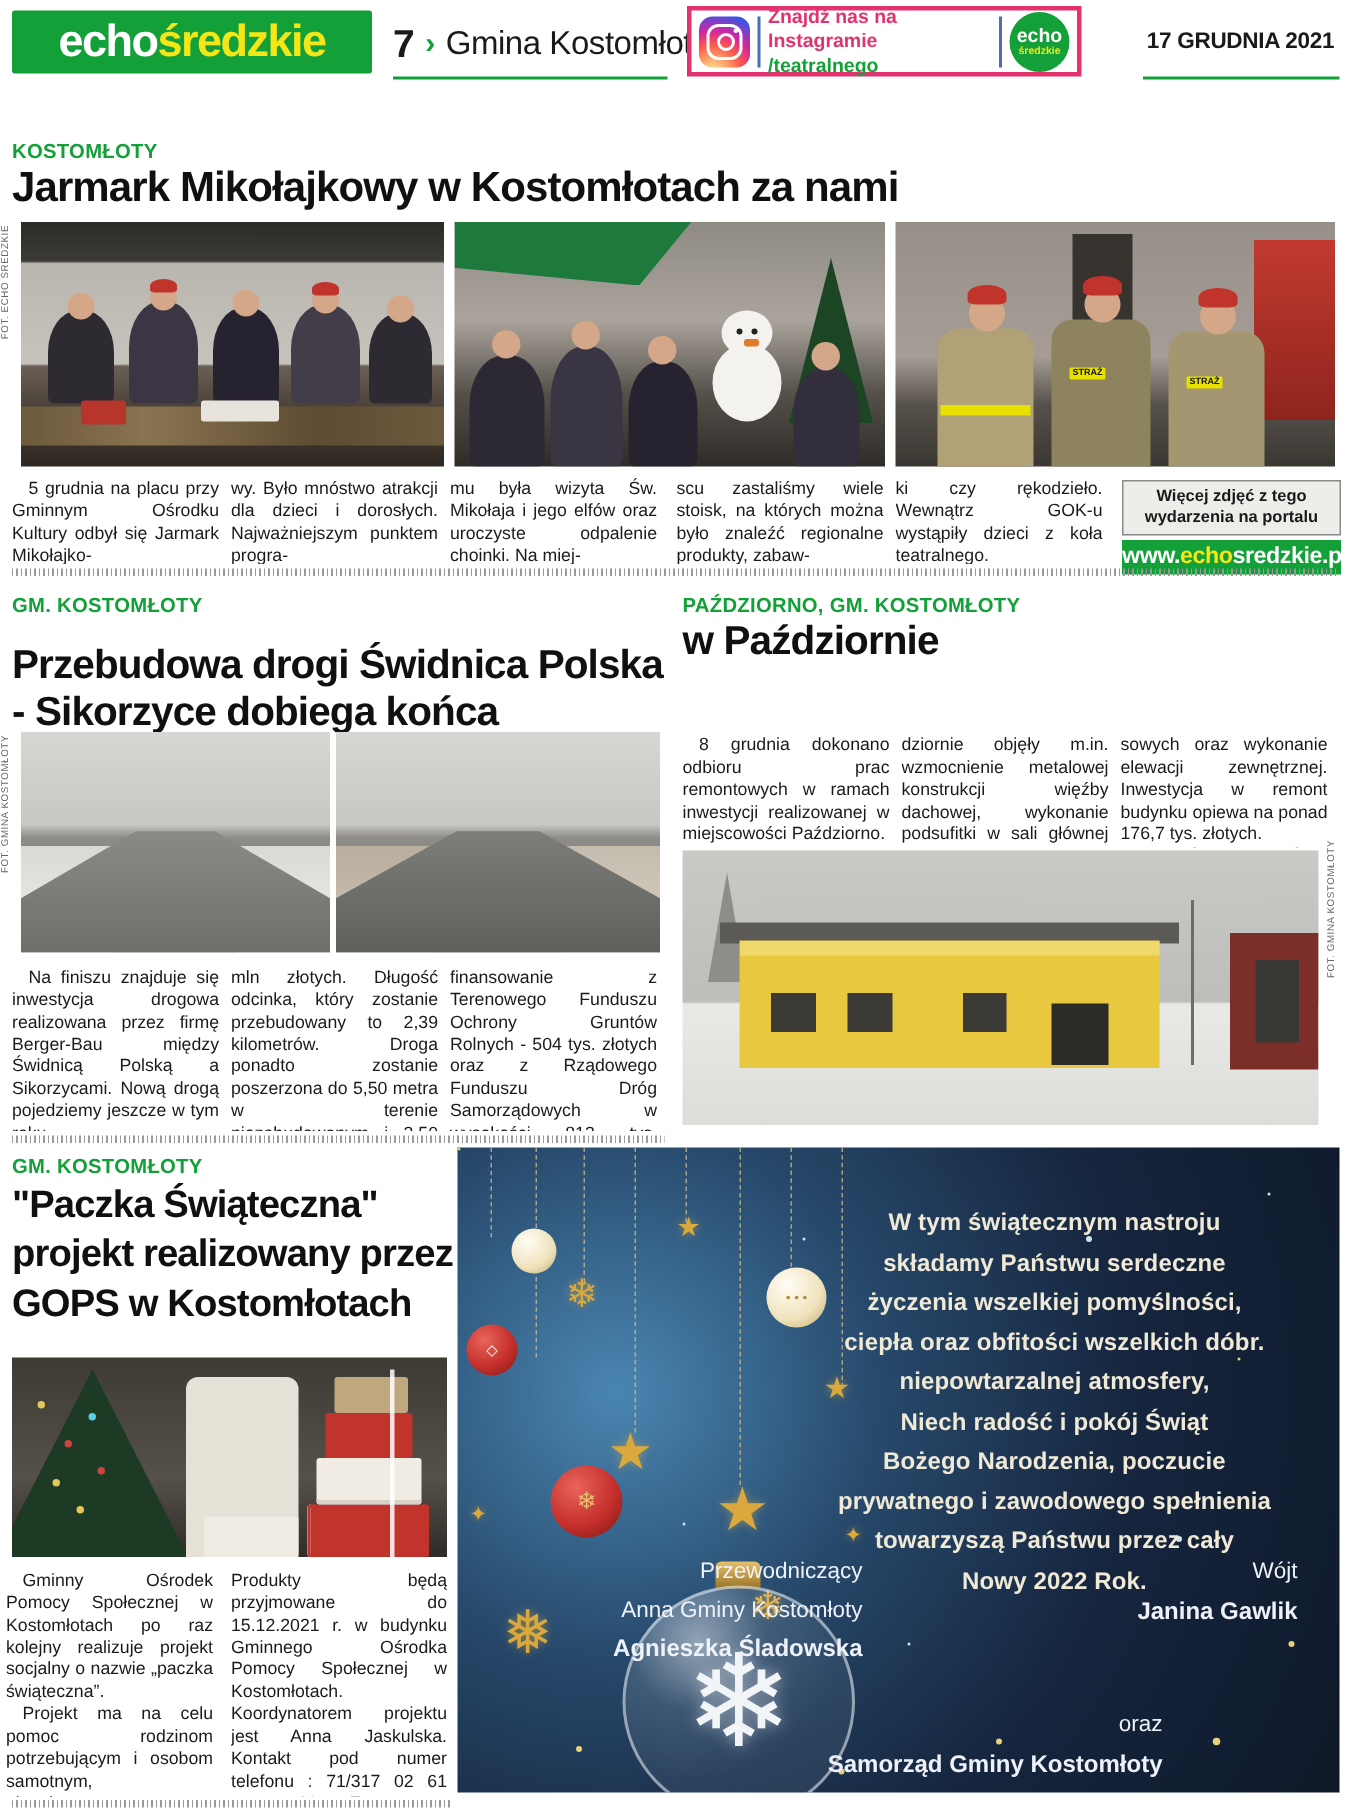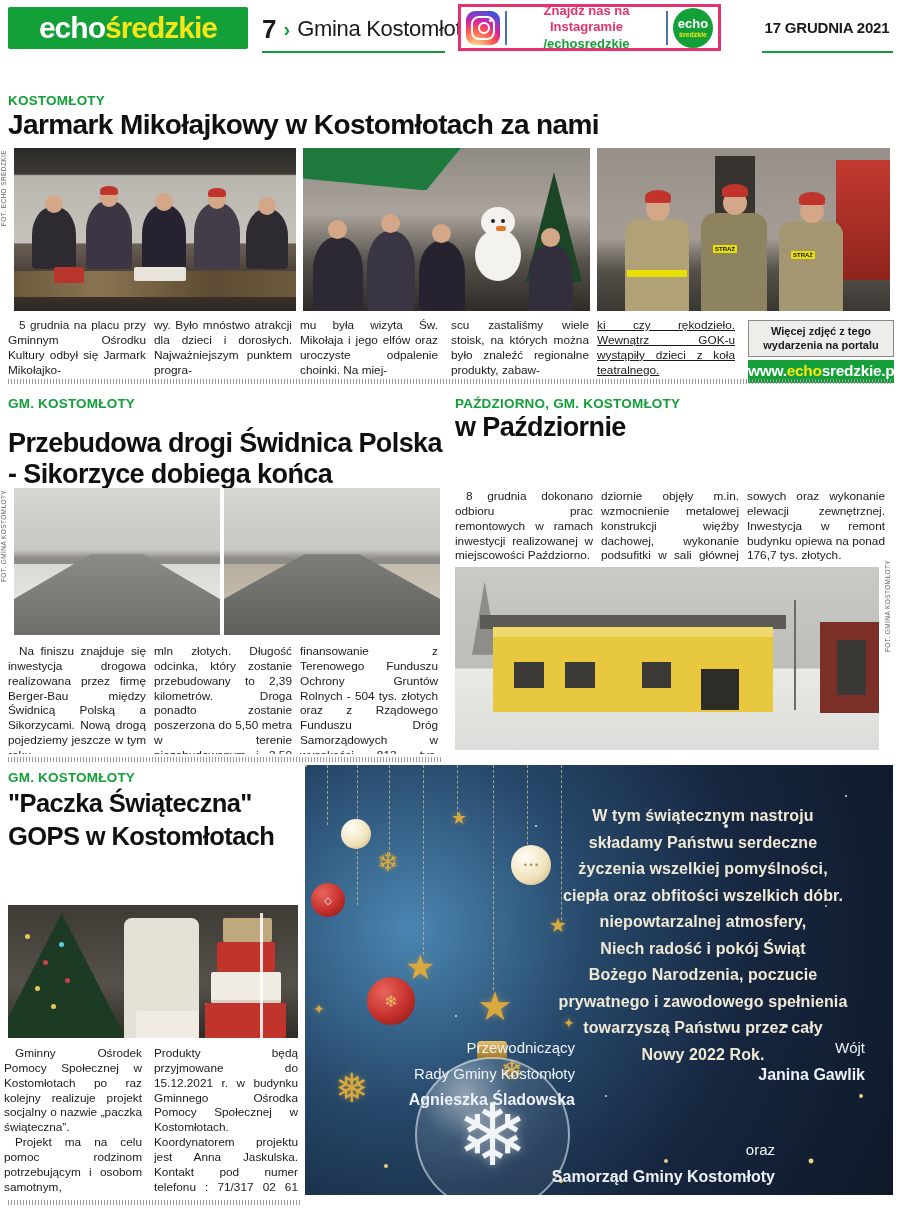--- a/index.html
+++ b/index.html
@@ -21,21 +21,21 @@
   .u2 { left:762px; top:51px; width:131px; }
   .insta { position:absolute; left:458px; top:4px; width:263px; height:47px; border:3px solid #e4326e;
            background:#fff; display:flex; align-items:center; padding:0 5px; gap:5px; }
   .ig-icon { width:34px; height:34px; border-radius:9px; flex:0 0 auto; position:relative;
              background:radial-gradient(circle at 28% 110%, #fdf497 0%, #fd5949 42%, #d6249f 62%, #285AEB 92%); }
   .ig-icon::before { content:""; position:absolute; inset:5px; border:2.5px solid #fff; border-radius:8px; }
   .ig-icon::after { content:""; position:absolute; left:11.5px; top:11.5px; width:8px; height:8px;
                     border:2.5px solid #fff; border-radius:50%; }
   .ig-dot { position:absolute; right:8px; top:8px; width:3px; height:3px; background:#fff; border-radius:50%; }
   .ig-sep { width:2px; height:34px; background:#4a6fb5; flex:0 0 auto; }
-  .ig-text { flex:1; text-align:center; line-height:1.25; }
+  .ig-text { flex:1; text-align:left; line-height:1.25; }
   .ig-text .l1 { color:#e4326e; font-weight:bold; font-size:13px; }
   .ig-text .l2 { color:#13a038; font-weight:bold; font-size:13px; }
   .echo-badge { width:40px; height:40px; border-radius:50%; background:#13a038; flex:0 0 auto;
                 display:flex; flex-direction:column; align-items:center; justify-content:center; line-height:1; }
   .echo-badge .e { color:#fff; font-weight:bold; font-size:13px; }
   .echo-badge .s { color:#f5e617; font-weight:bold; font-size:7px; margin-top:1px; }
   .date { position:absolute; left:758px; top:19px; width:138px; text-align:center; font-size:15px;
           font-weight:bold; letter-spacing:-0.2px; }
 
   
@@ -134,21 +134,21 @@
     <span class="sec">Gmina Kostomłoty</span>
   </div>
   <div class="underline u1"></div>
   <div class="insta">
     <span class="ig-icon">
         <span class="ig-dot"></span>
       </span>
     <span class="ig-sep"></span>
     <span class="ig-text">
       <div class="l1">Znajdź nas na Instagramie</div>
-      <div class="l2">/echosredzkie</div>
+      <div class="l2">/teatralnego</div>
     </span>
     <span class="ig-sep"></span>
     <span class="echo-badge">
       <span class="e">echo</span>
       <span class="s">średzkie</span>
     </span>
   </div>
   <div class="date">17 GRUDNIA 2021</div>
   <div class="underline u2"></div>
 
@@ -214,21 +214,21 @@
   </div>
   <div class="col" style="left:154px; top:318px; height:58px;">
     <p>wy. Było mnóstwo atrakcji dla dzieci i dorosłych. Najważniejszym punktem progra-</p>
   </div>
   <div class="col" style="left:300px; top:318px; height:58px;">
     <p>mu była wizyta Św. Mikołaja i jego elfów oraz uroczyste odpalenie choinki. Na miej-</p>
   </div>
   <div class="col" style="left:451px; top:318px; height:58px;">
     <p>scu zastaliśmy wiele stoisk, na których można było znaleźć regionalne produkty, zabaw-</p>
   </div>
-  <div class="col" style="left:597px; top:318px; height:58px;text-decoration:underline;">
+  <div class="col" style="left:597px; top:318px; height:58px;">
     <p>ki czy rękodzieło. Wewnątrz GOK-u wystąpiły dzieci z koła teatralnego.</p>
 
   </div>
 
   <div class="promo">
     <div class="gray">Więcej zdjęć z tego wydarzenia na portalu</div>
     <div class="bar"><span>www.</span><span class="y">echo</span><span>sredzkie.pl</span></div>
   </div>
 
   <div class="dotsep" style="left:8px; top:379px; width:884px;"></div>
@@ -293,20 +293,21 @@
     <div class="bld-door" style="left:58%;"></div>
     <div class="bld-red"></div>
     <div style="position:absolute; right:3%; top:40%; width:7%; height:30%; background:#3a3835;"></div>
     <div style="position:absolute; left:80%; top:18%; width:2px; height:60%; background:#6e6c68;"></div>
   </div>
   <div class="vcredit" style="left:884px; top:560px;">FOT. GMINA KOSTOMŁOTY</div>
 
   <div class="kicker" style="left:8px; top:770px;">GM. KOSTOMŁOTY</div>
   <div class="headline h4a">
     <div>"Paczka Świąteczna"</div>
+    <div>projekt realizowany przez</div>
     <div>GOPS w Kostomłotach</div>
   </div>
 
   <div class="photo ph-gifts" style="left:8px; top:905px; width:290px; height:133px;">
     <div class="tree"></div>
     <div style="position:absolute; left:6%; top:22%; width:5px; height:5px; border-radius:50%; background:#e5c85a; box-shadow:18px 26px 0 #cc4444, 34px 8px 0 #5ad0e5, 10px 52px 0 #e5c85a, 40px 44px 0 #cc4444, 26px 70px 0 #e5c85a;"></div>
     <div style="position:absolute; right:34%; top:10%; width:26%; height:90%; background:#e6e1d6; border-radius:8px 8px 0 0;"></div>
     <div class="gift" style="right:4%; bottom:0; width:28%; height:26%; background:#c0342c; box-shadow:inset 0 0 0 2px #c0342c, inset 28px 0 0 -26px #fff;"></div>
     <div class="gift" style="right:6%; bottom:26%; width:24%; height:24%; background:#f0ece4; box-shadow:inset 0 -3px 0 #d8d2c6;"></div>
     <div class="gift" style="right:8%; bottom:50%; width:20%; height:22%; background:#c0342c;"></div>
@@ -371,21 +372,21 @@
       <div>niepowtarzalnej atmosfery,</div>
       <div>Niech radość i pokój Świąt</div>
       <div>Bożego Narodzenia, poczucie</div>
       <div>prywatnego i zawodowego spełnienia</div>
       <div>towarzyszą Państwu przez cały</div>
       <div>Nowy 2022 Rok.</div>
     </div>
 
     <div class="sig sig-left">
       <div>Przewodniczący</div>
-      <div>Rady Gminy Kostomłoty</div>
+      <div>Anna Gminy Kostomłoty</div>
       <div class="b">Agnieszka Śladowska</div>
     </div>
     <div class="sig sig-right">
       <div>Wójt</div>
       <div class="b">Janina Gawlik</div>
     </div>
     <div class="sig sig-oraz">
       <div>oraz</div>
       <div class="b">Samorząd Gminy Kostomłoty</div>
     </div>

